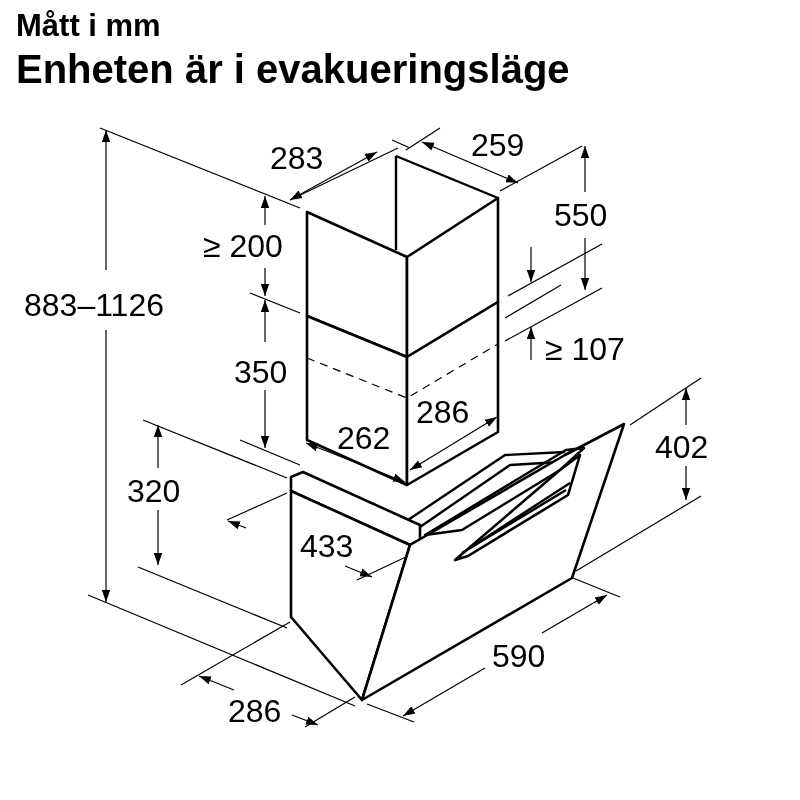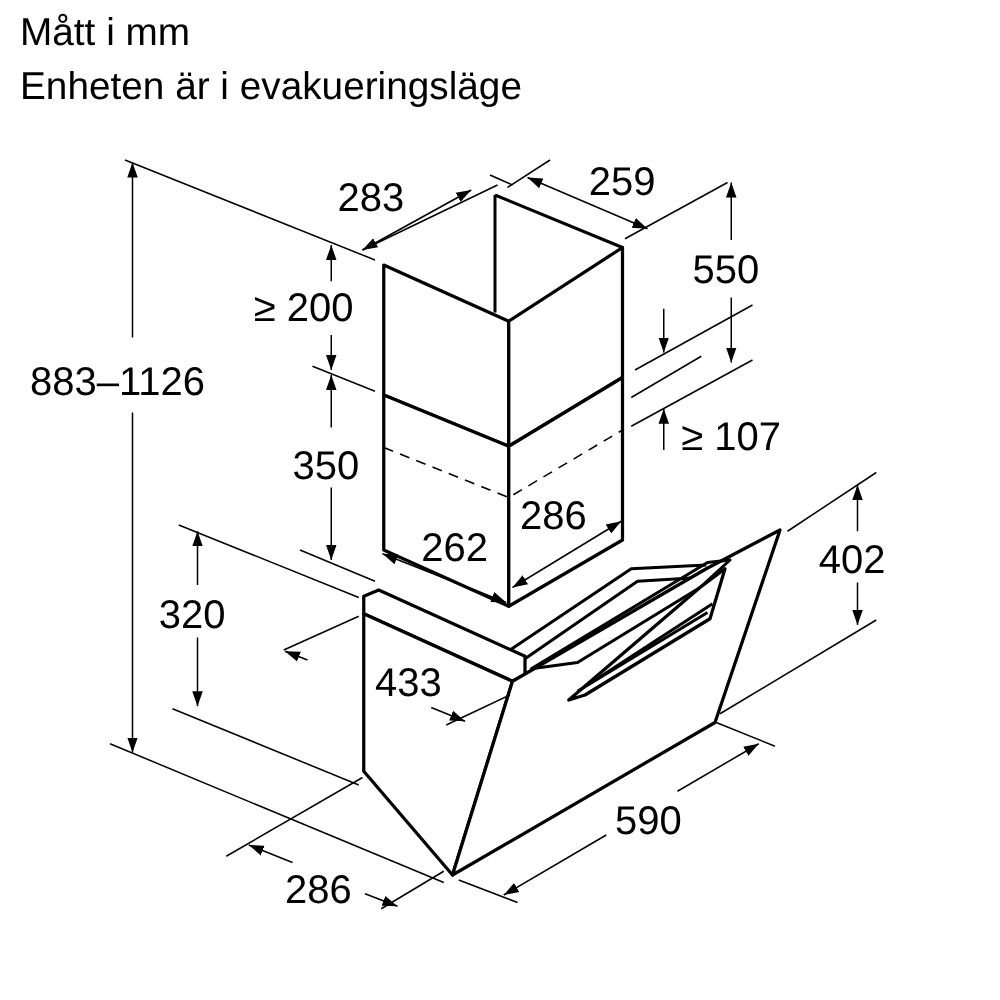--- a/index.html
+++ b/index.html
@@ -1,18 +1,18 @@
 <!DOCTYPE html>
 <html><head>
 <meta charset="utf-8">
 <style>
   html, body { margin:0; padding:0; background:#ffffff; }
   body { width:800px; height:800px; position:relative; overflow:hidden; font-family:"Liberation Sans", sans-serif; color:#000; }
-  .title { position:absolute; left:16px; top:8px; font-size:31px; line-height:36px; font-weight:normal; }
-  .subtitle { position:absolute; left:16px; top:50px; font-size:31px; line-height:38px; font-weight:normal; }
+  .title { position:absolute; left:16px; top:8px; font-size:31px; line-height:36px; font-weight:bold; }
+  .subtitle { position:absolute; left:16px; top:50px; font-size:40px; line-height:38px; font-weight:bold; }
   svg { position:absolute; left:0; top:0; }
   .dim { font-family:"Liberation Sans", sans-serif; font-size:32px; fill:#000; }
   .thin { stroke:#000; stroke-width:1.2; fill:none; }
   .body { stroke:#000; stroke-width:2.6; fill:#fff; stroke-linejoin:round; }
   .bodyline { stroke:#000; stroke-width:2.4; fill:none; stroke-linejoin:round; }
   .dash { stroke:#000; stroke-width:1.2; fill:none; stroke-dasharray:8 6; }
 </style>
 </head>
 <body>
 

